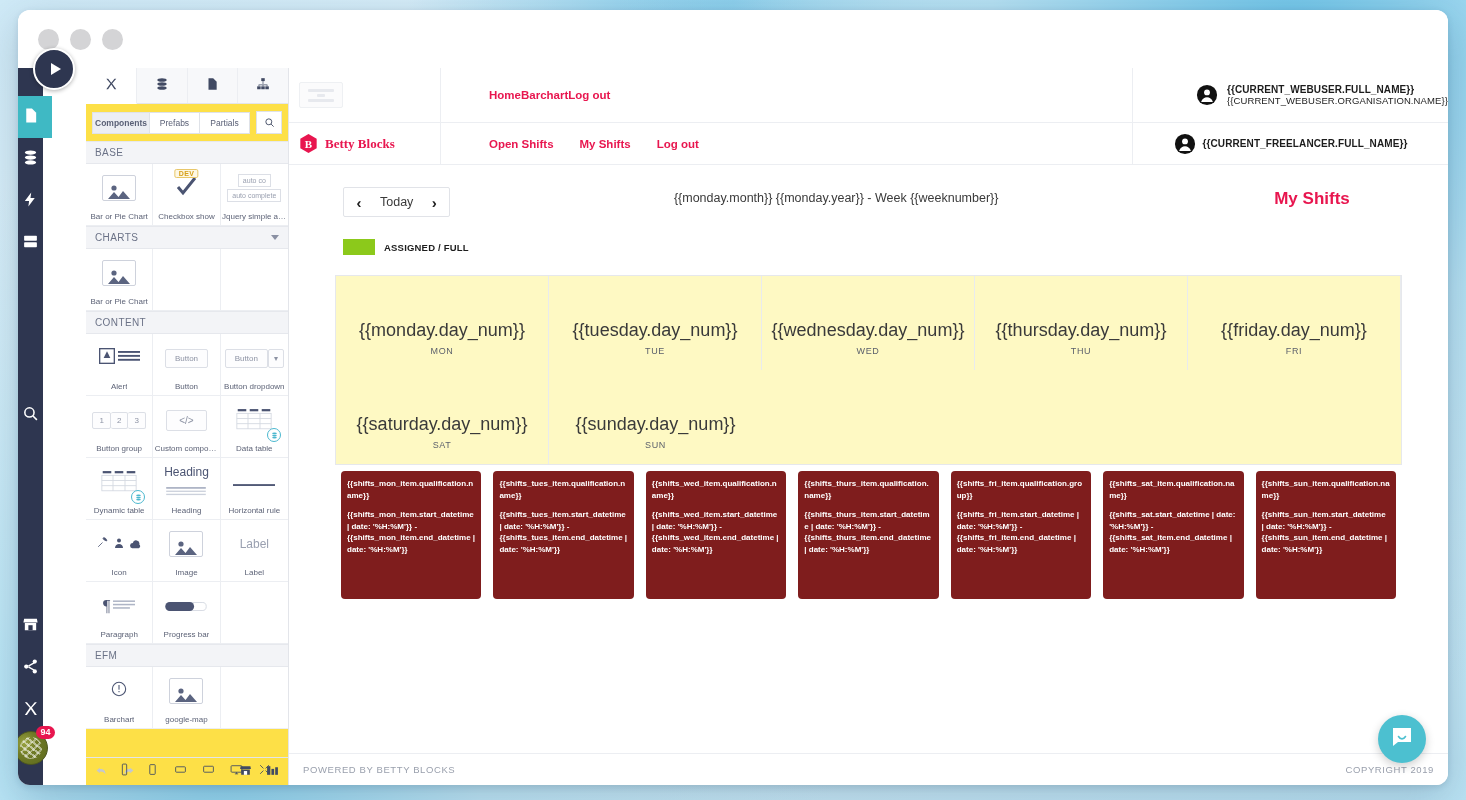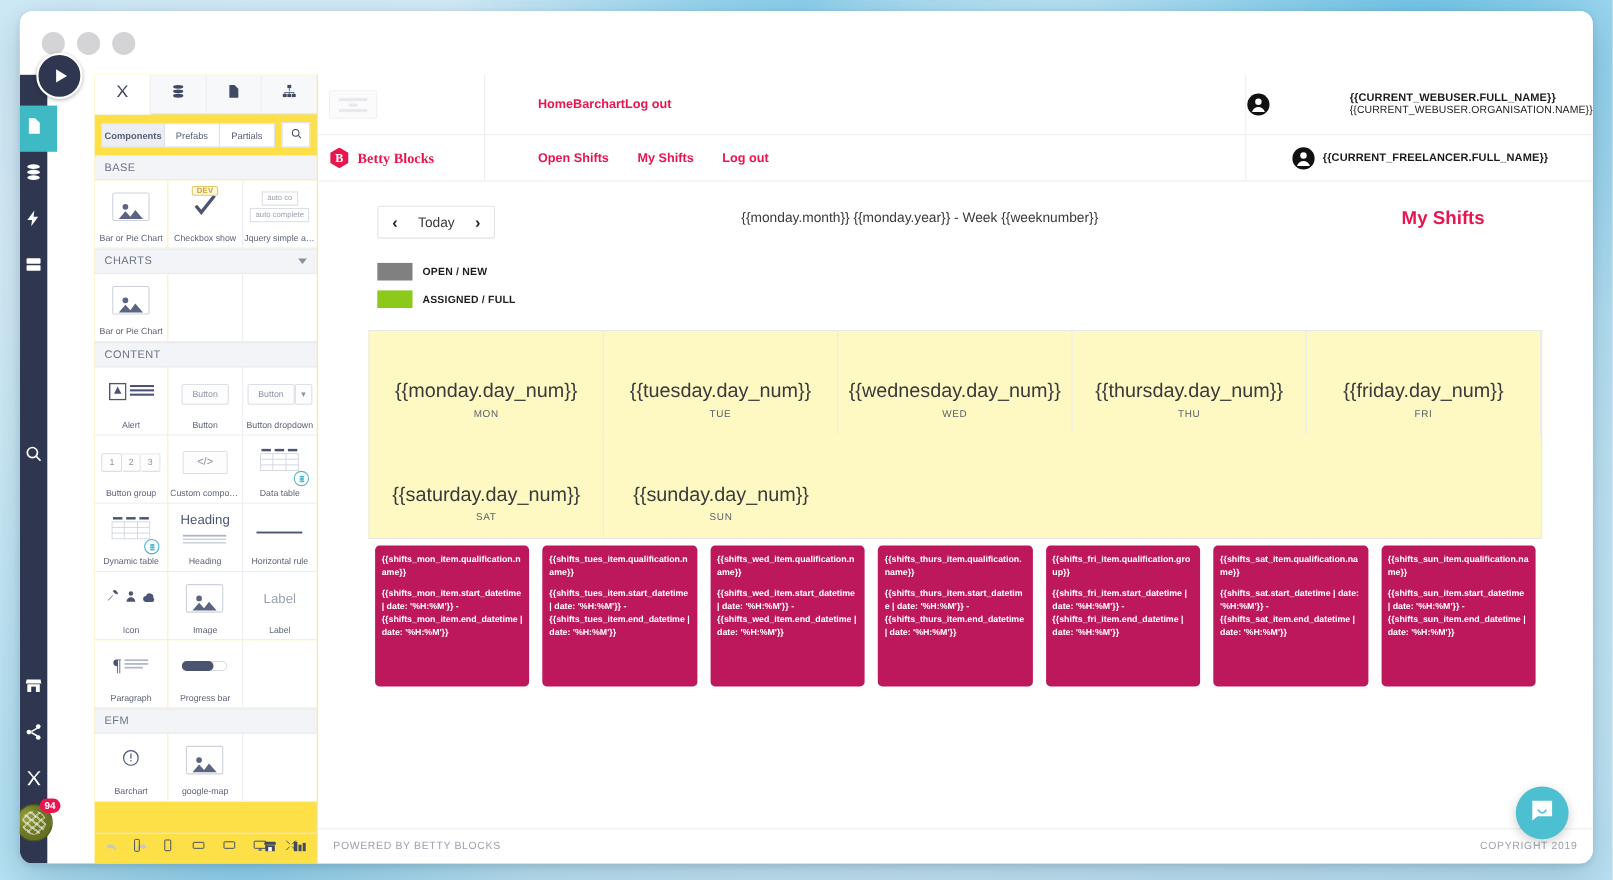--- a/index.html
+++ b/index.html
@@ -198,21 +198,21 @@
     width: 44px; height: 26px; border: 1px solid #eef0f3; border-radius: 2px;
     background: #fbfbfc; display:flex; flex-direction:column; align-items:center; justify-content:center;
     gap:2px;
   }
   .ghostline { height: 3px; background: #e7e9ee; border-radius: 1px; }
   #prev-nav1 { display: flex; padding-left: 48px; }
   .navlink { color: #e8164f; font-size: 11.5px; font-weight: bold; }
   #prev-user1 {
     margin-left: auto; width: 316px; height: 100%;
     border-left: 1px solid #eceef2;
-    display: flex; align-items: center; justify-content: space-between; gap: 9px;
+    display: flex; align-items: center; justify-content: flex-end; gap: 9px;
   }
   .user-names { text-align: left; }
   .uname { font-size: 10px; font-weight: bold; color: #1c1c1c; letter-spacing: .1px; }
   .uorg  { font-size: 9.5px; color: #1c1c1c; letter-spacing: .1px; }
   .avatar-ic { width: 22px; height: 22px; flex: none; }
 
   #prev-topbar2 {
     height: 42px; border-bottom: 1px solid #eceef2;
     display: flex; align-items: center; flex: none;
   }
@@ -273,21 +273,21 @@
   .daycol:last-child { border-right: none; }
   .daynum {
     font-size: 18px; color: #3a3a3a; text-align: center; line-height: 20px;
     padding: 0 6px; word-break: break-all; margin-bottom: 6px;
   }
   .dayname { font-size: 9px; color: #5a5f6b; letter-spacing: .6px; }
 
   #shiftrow { display: grid; grid-template-columns: repeat(7, 1fr); gap: 0; margin-top: 6px; }
   .shiftcell { padding: 0 6px; }
   .shiftcard {
-    background: #be185d; border-radius: 4px; color: #fff;
+    background: #7f1d1d; border-radius: 4px; color: #fff;
     padding: 7px 6px 20px 6px; min-height: 128px;
     font-size: 8px; font-weight: bold; line-height: 11.5px;
     word-break: break-word;
   }
   .shiftcard .qual { margin-bottom: 8px; }
 
   #prev-foot {
     height: 32px; border-top: 1px solid #eceef2; flex: none;
     display: flex; align-items: center; padding: 0 14px;
     font-size: 9.5px; color: #9aa0ad; letter-spacing: .6px;
@@ -814,24 +814,20 @@
           <div id="todaygroup">
             <span class="arrbtn">‹</span>
             <span id="todaybtn">Today</span>
             <span class="arrbtn">›</span>
           </div>
           <div id="cal-title">{{monday.month}} {{monday.year}} - Week {{weeknumber}}</div>
           <div id="myshifts-title">My Shifts</div>
         </div>
 
         <div id="legend">
-          <div class="legrow">
-            <span class="legswatch" style="background:#808080"></span>
-            <span class="legtext">OPEN / NEW</span>
-          </div>
           <div class="legrow">
             <span class="legswatch" style="background:#8cc91b"></span>
             <span class="legtext">ASSIGNED / FULL</span>
           </div>
         </div>
 
         <div id="weekgrid">
           <div class="daycol">
             <div class="daynum">{{monday.day_num}}</div>
             <div class="dayname">MON</div>

